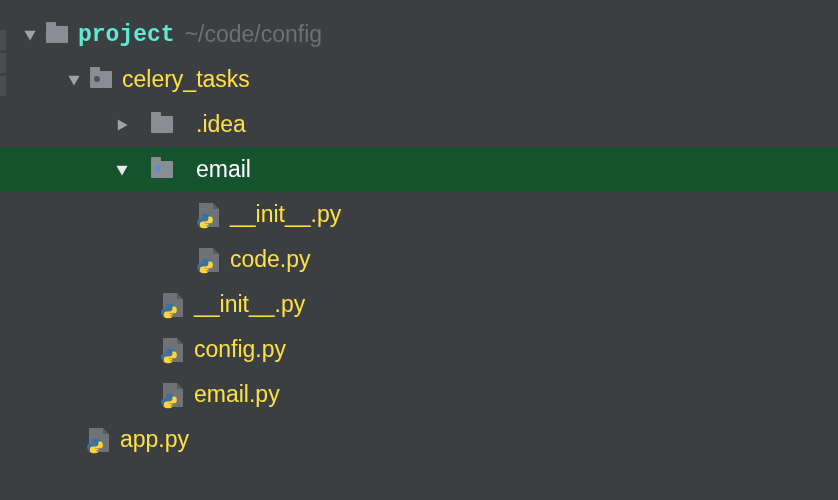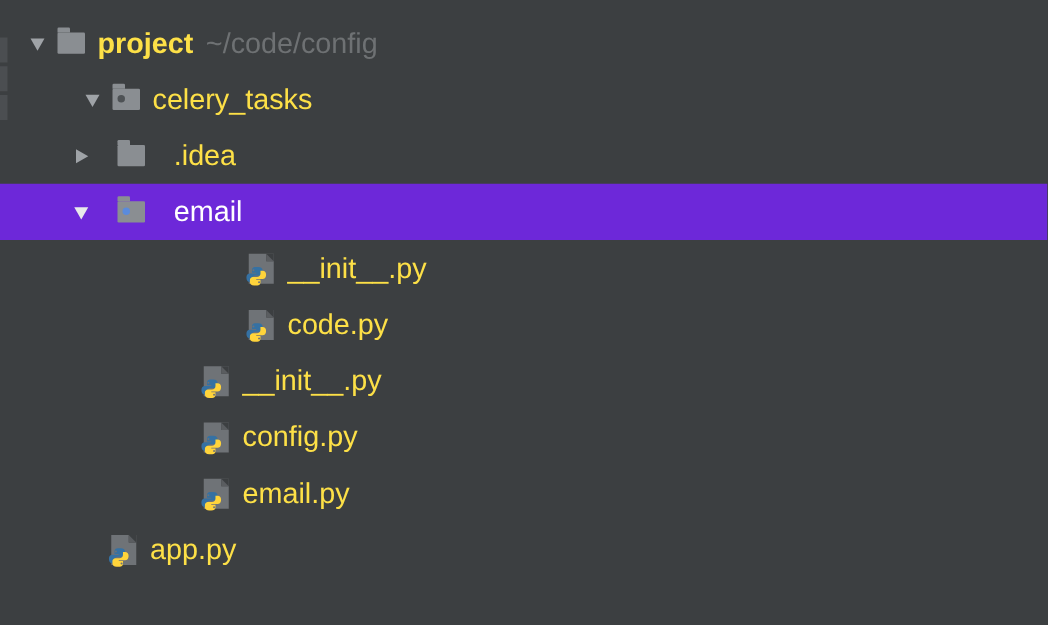--- a/index.html
+++ b/index.html
@@ -12,51 +12,51 @@
       overflow: hidden;
     }
     .tree { padding-top: 12px; }
     .row {
       display: flex;
       align-items: center;
       height: 45px;
       white-space: nowrap;
     }
     .row.selected {
-      background: #6d28d9;
+      background: #14532d;
     }
     .arrow-slot {
       width: 24px;
       display: flex;
       justify-content: center;
       align-items: center;
       flex-shrink: 0;
     }
     .icon-slot {
       width: 30px;
       display: flex;
       justify-content: center;
       align-items: center;
       flex-shrink: 0;
       margin-right: 6px;
     }
     .label {
       color: #fde047;
       font-size: 23px;
     }
-    .label.bold { font-weight: 700; color: #fde047; }
+    .label.bold { font-weight: 700; color: #5eead4; font-family: Liberation Mono, monospace; }
     .label.sel { color: #ffffff; }
     .tail {
       color: #6e7173;
       font-size: 23px;
       margin-left: 10px;
     }
     .indent-0 { padding-left: 18px; }
     .indent-1 { padding-left: 62px; }
-    .indent-2 { padding-left: 53px; gap: 13px; }
+    .indent-2 { padding-left: 110px; gap: 13px; }
     .indent-3b { padding-left: 194px; }
     .indent-2b { padding-left: 158px; }
     .indent-1b { padding-left: 84px; }
 
     
     .folder {
       width: 22px; height: 17px; position: relative;
       background: #8a8e92; border-radius: 1px;
     }
     .folder::before {

